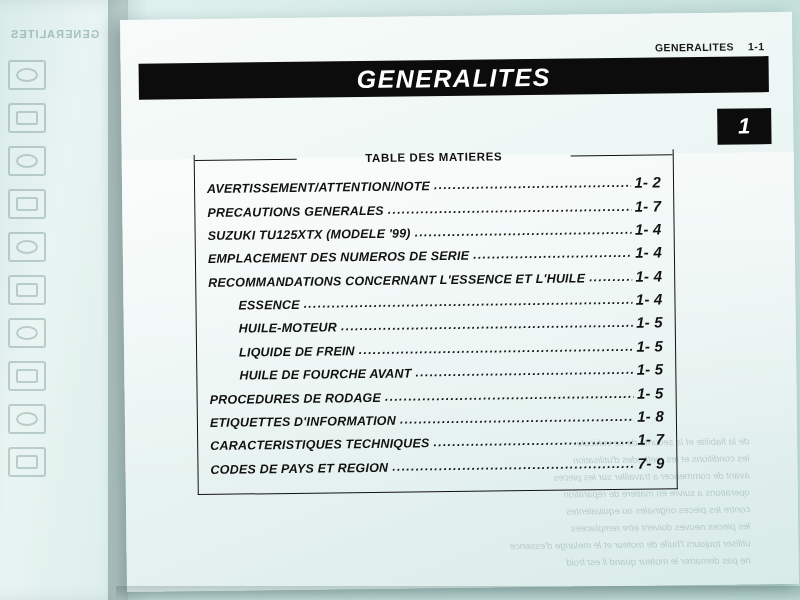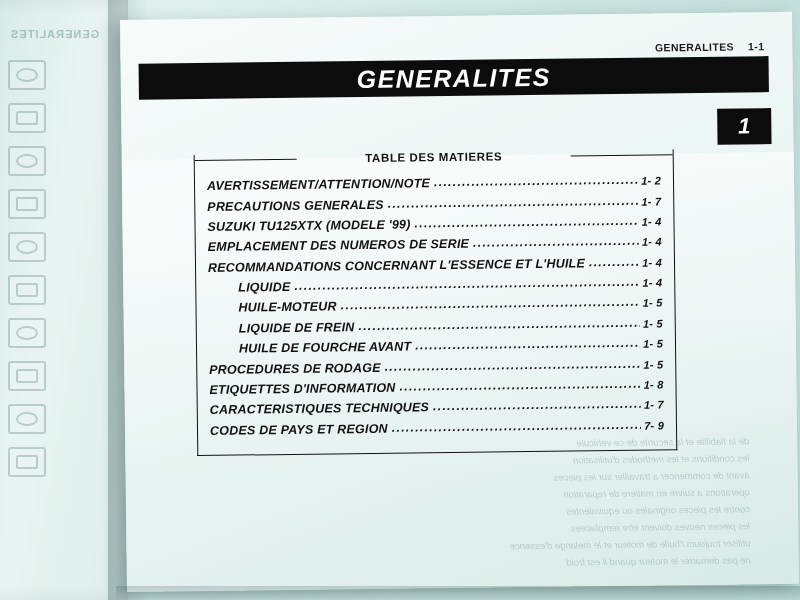--- a/index.html
+++ b/index.html
@@ -216,21 +216,21 @@
     overflow: hidden;
     white-space: nowrap;
     font-weight: bold;
     letter-spacing: 1.2px;
     color: #111;
     position: relative;
     top: -1px;
   }
   .toc-item .page {
     white-space: nowrap;
-    font-size: 11px;
+    font-size: 15px;
   }
   .toc-item.indent { padding-left: 30px; }
 
   
   .bleed {
     position: absolute;
     left: 64px;
     top: 420px;
     width: 560px;
     transform: scaleX(-1);
@@ -318,21 +318,21 @@
               <span class="label">EMPLACEMENT DES NUMEROS DE SERIE</span>
               <span class="dots">.......................................................................................................................</span>
               <span class="page">1- 4</span>
             </li>
             <li class="toc-item">
               <span class="label">RECOMMANDATIONS CONCERNANT L'ESSENCE ET L'HUILE</span>
               <span class="dots">.......................................................................................................................</span>
               <span class="page">1- 4</span>
             </li>
             <li class="toc-item indent">
-              <span class="label">LIQUIDE</span>
+              <span class="label">ESSENCE</span>
               <span class="dots">.......................................................................................................................</span>
               <span class="page">1- 4</span>
             </li>
             <li class="toc-item indent">
               <span class="label">HUILE-MOTEUR</span>
               <span class="dots">.......................................................................................................................</span>
               <span class="page">1- 5</span>
             </li>
             <li class="toc-item indent">
               <span class="label">LIQUIDE DE FREIN</span>

